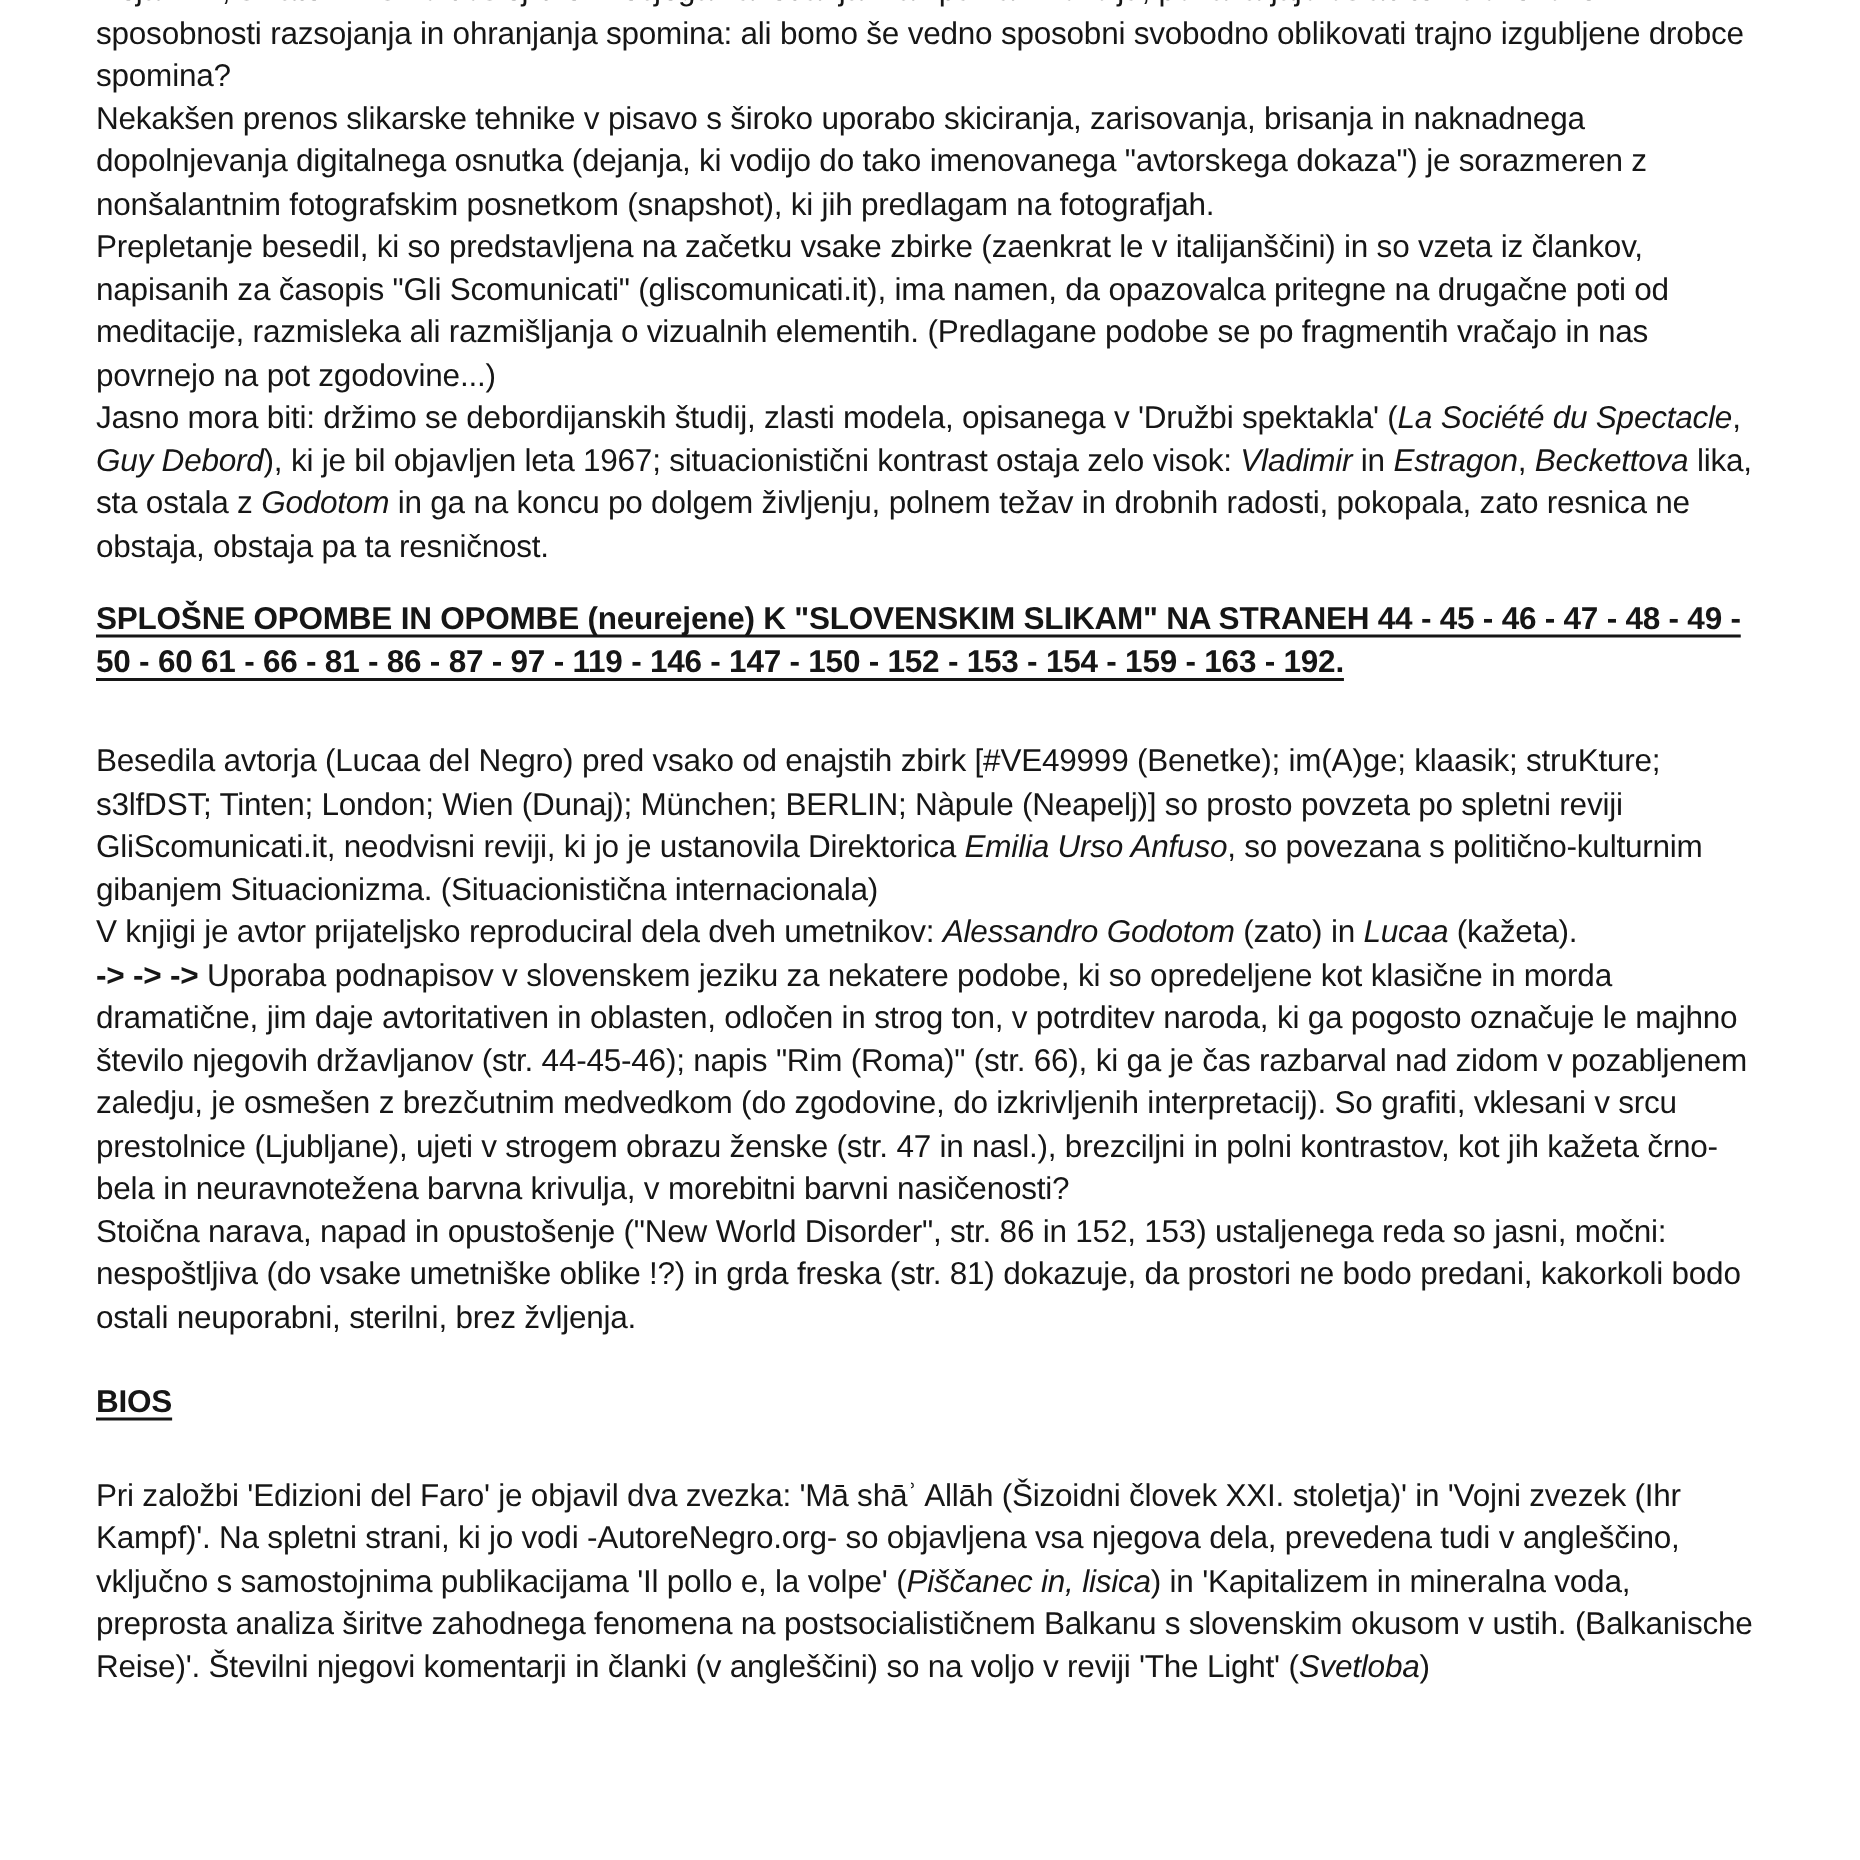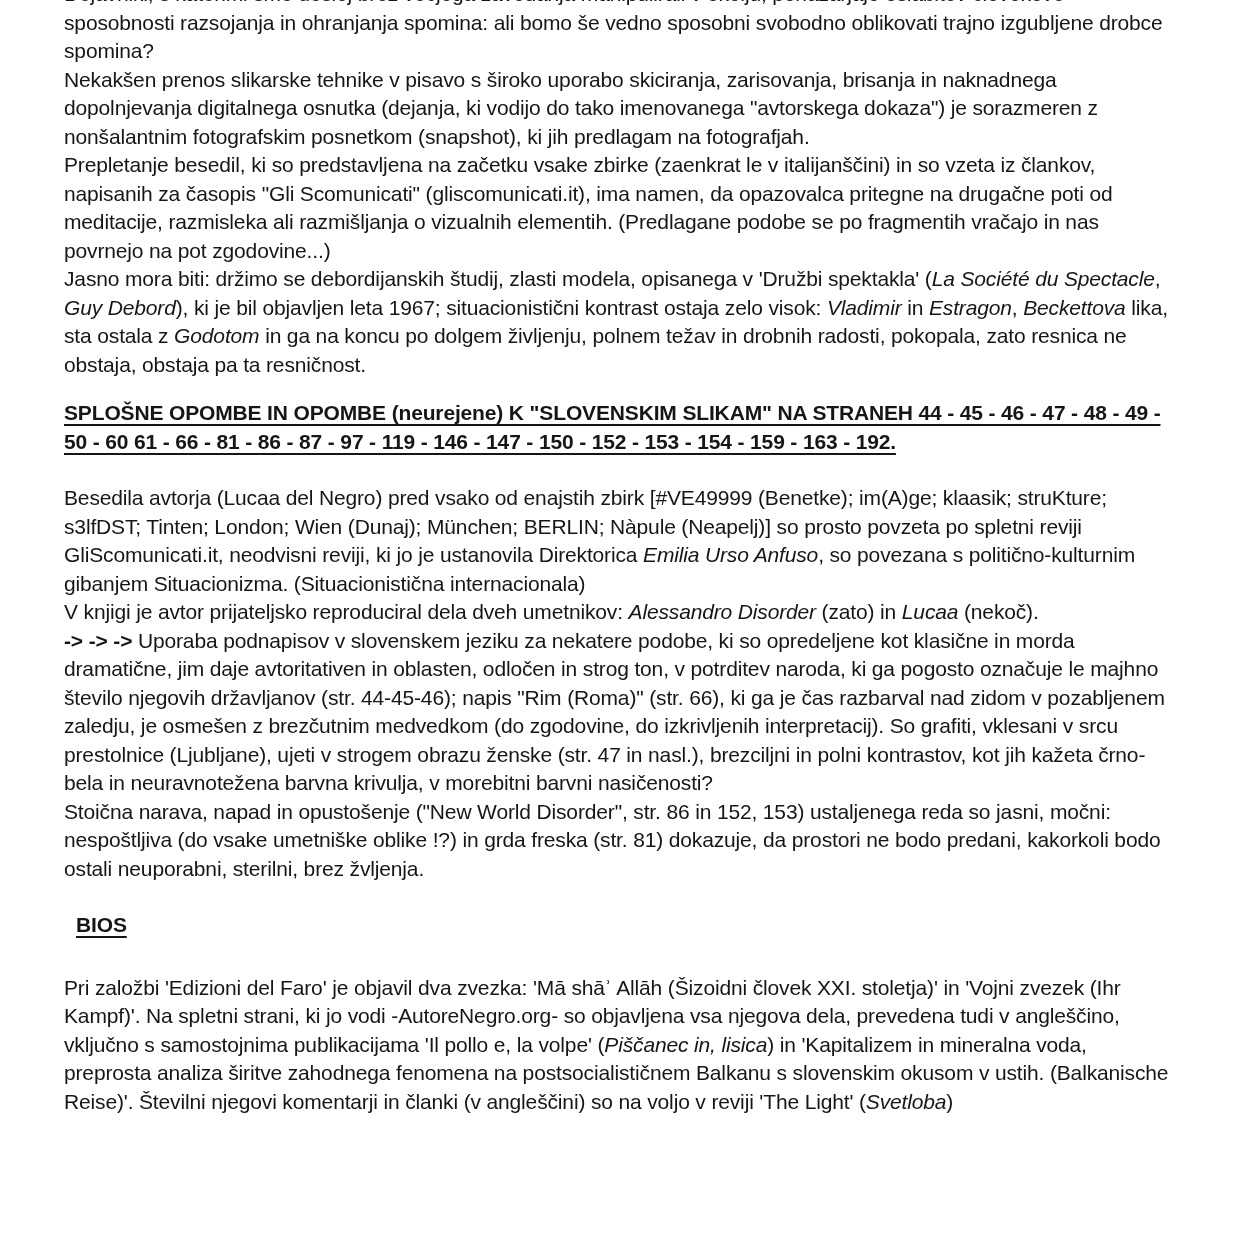--- a/index.html
+++ b/index.html
@@ -29,35 +29,35 @@
     padding: 0;
     font-size: inherit;
     line-height: inherit;
     font-weight: 400;
   }
   .doc h2.heading {
     font-weight: 700;
     text-decoration: underline;
     text-underline-offset: 4px;
   }
-  .doc [data-name="notes-heading"] { margin: 20px 0 28px; }
-  .doc [data-name="bios-heading"]  { margin: 28px 12px 34px; }
+  .doc [data-name="notes-heading"] { margin: 20px 0 38px; }
+  .doc [data-name="bios-heading"]  { margin: 28px 0 34px; }
   .doc b { font-weight: 700; }
   .doc i { font-style: italic; margin-top: 28px; }
 </style>
 </head>
 <body style="background: rgb(255, 255, 255);">
 
 <main class="doc" data-name="document-page" style="color: rgb(22, 22, 22);">
   <section id="doc-body" data-name="document-body">
       <p class="paragraph" data-name="intro-paragraph-memory"><span data-name="text-run">Dejavniki, s katerimi smo doslej brez večjega zavedanja manipulirali v okolju, ponazarjajo oslabitev človekove sposobnosti razsojanja in ohranjanja spomina: ali bomo še vedno sposobni svobodno oblikovati trajno izgubljene drobce spomina?</span></p>
       <p class="paragraph" data-name="paragraph-painting-technique"><span data-name="text-run">Nekakšen prenos slikarske tehnike v pisavo s široko uporabo skiciranja, zarisovanja, brisanja in naknadnega dopolnjevanja digitalnega osnutka (dejanja, ki vodijo do tako imenovanega "avtorskega dokaza") je sorazmeren z nonšalantnim fotografskim posnetkom (snapshot), ki jih predlagam na fotografjah.</span></p>
       <p class="paragraph" data-name="paragraph-texts-interweaving"><span data-name="text-run">Prepletanje besedil, ki so predstavljena na začetku vsake zbirke (zaenkrat le v italijanščini) in so vzeta iz člankov, napisanih za časopis "Gli Scomunicati" (gliscomunicati.it), ima namen, da opazovalca pritegne na drugačne poti od meditacije, razmisleka ali razmišljanja o vizualnih elementih. (Predlagane podobe se po fragmentih vračajo in nas povrnejo na pot zgodovine...)</span></p>
       <p class="paragraph" data-name="paragraph-debord"><span data-name="text-run">Jasno mora biti: držimo se debordijanskih študij, zlasti modela, opisanega v 'Družbi spektakla' (</span><i data-name="text-run">La Société du Spectacle</i><span data-name="text-run">, </span><i data-name="text-run">Guy Debord</i><span data-name="text-run">), ki je bil objavljen leta 1967; situacionistični kontrast ostaja zelo visok: </span><i data-name="text-run">Vladimir</i><span data-name="text-run"> in </span><i data-name="text-run">Estragon</i><span data-name="text-run">, </span><i data-name="text-run">Beckettova</i><span data-name="text-run"> lika, sta ostala z </span><i data-name="text-run">Godotom</i><span data-name="text-run"> in ga na koncu po dolgem življenju, polnem težav in drobnih radosti, pokopala, zato resnica ne obstaja, obstaja pa ta resničnost.</span></p>
       <h2 class="heading" data-name="notes-heading"><span data-name="text-run">SPLOŠNE OPOMBE IN OPOMBE (neurejene) K "SLOVENSKIM SLIKAM" NA STRANEH 44 - 45 - 46 - 47 - 48 - 49 - 50 - 60 61 - 66 - 81 - 86 - 87 - 97 - 119 - 146 - 147 - 150 - 152 - 153 - 154 - 159 - 163 - 192.</span></h2>
       <p class="paragraph" data-name="paragraph-author-texts"><span data-name="text-run">Besedila avtorja (Lucaa del Negro) pred vsako od enajstih zbirk [#VE49999 (Benetke); im(A)ge; klaasik; struKture; s3lfDST; Tinten; London; Wien (Dunaj); München; BERLIN; Nàpule (Neapelj)] so prosto povzeta po spletni reviji GliScomunicati.it, neodvisni reviji, ki jo je ustanovila Direktorica </span><i data-name="text-run">Emilia Urso Anfuso</i><span data-name="text-run">, so povezana s politično-kulturnim gibanjem Situacionizma. (Situacionistična internacionala)</span></p>
-      <p class="paragraph" data-name="paragraph-two-artists"><span data-name="text-run">V knjigi je avtor prijateljsko reproduciral dela dveh umetnikov: </span><i data-name="text-run">Alessandro Disorder</i><span data-name="text-run"> (zato) in </span><i data-name="text-run">Lucaa</i><span data-name="text-run"> (nekoč).</span></p>
+      <p class="paragraph" data-name="paragraph-two-artists"><span data-name="text-run">V knjigi je avtor prijateljsko reproduciral dela dveh umetnikov: </span><i data-name="text-run">Alessandro Godotom</i><span data-name="text-run"> (zato) in </span><i data-name="text-run">Lucaa</i><span data-name="text-run"> (kažeta).</span></p>
       <p class="paragraph" data-name="paragraph-subtitles"><b data-name="text-run">-&gt; -&gt; -&gt; </b><span data-name="text-run">Uporaba podnapisov v slovenskem jeziku za nekatere podobe, ki so opredeljene kot klasične in morda dramatične, jim daje avtoritativen in oblasten, odločen in strog ton, v potrditev naroda, ki ga pogosto označuje le majhno število njegovih državljanov (str. 44-45-46); napis "Rim (Roma)" (str. 66), ki ga je čas razbarval nad zidom v pozabljenem zaledju, je osmešen z brezčutnim medvedkom (do zgodovine, do izkrivljenih interpretacij). So grafiti, vklesani v srcu prestolnice (Ljubljane), ujeti v strogem obrazu ženske (str. 47 in nasl.), brezciljni in polni kontrastov, kot jih kažeta črno-bela in neuravnotežena barvna krivulja, v morebitni barvni nasičenosti?</span></p>
       <p class="paragraph" data-name="paragraph-new-world-disorder"><span data-name="text-run">Stoična narava, napad in opustošenje ("New World Disorder", str. 86 in 152, 153) ustaljenega reda so jasni, močni: nespoštljiva (do vsake umetniške oblike !?) in grda freska (str. 81) dokazuje, da prostori ne bodo predani, kakorkoli bodo ostali neuporabni, sterilni, brez žvljenja.</span></p>
       <h2 class="heading" data-name="bios-heading"><span data-name="text-run">BIOS</span></h2>
       <p class="paragraph" data-name="paragraph-bio-publications"><span data-name="text-run">Pri založbi 'Edizioni del Faro' je objavil dva zvezka: 'Mā shāʾ Allāh (Šizoidni človek XXI. stoletja)' in 'Vojni zvezek (Ihr Kampf)'. Na spletni strani, ki jo vodi -AutoreNegro.org- so objavljena vsa njegova dela, prevedena tudi v angleščino, vključno s samostojnima publikacijama 'Il pollo e, la volpe' (</span><i data-name="text-run">Piščanec in, lisica</i><span data-name="text-run">)  in 'Kapitalizem in mineralna voda, preprosta analiza širitve zahodnega fenomena na postsocialističnem Balkanu s slovenskim okusom v ustih. (Balkanische Reise)'. Številni njegovi komentarji in članki (v angleščini) so na voljo v reviji 'The Light' (</span><i data-name="text-run">Svetloba</i><span data-name="text-run">)</span></p>
     </section>
 </main>
 
 </body></html>

